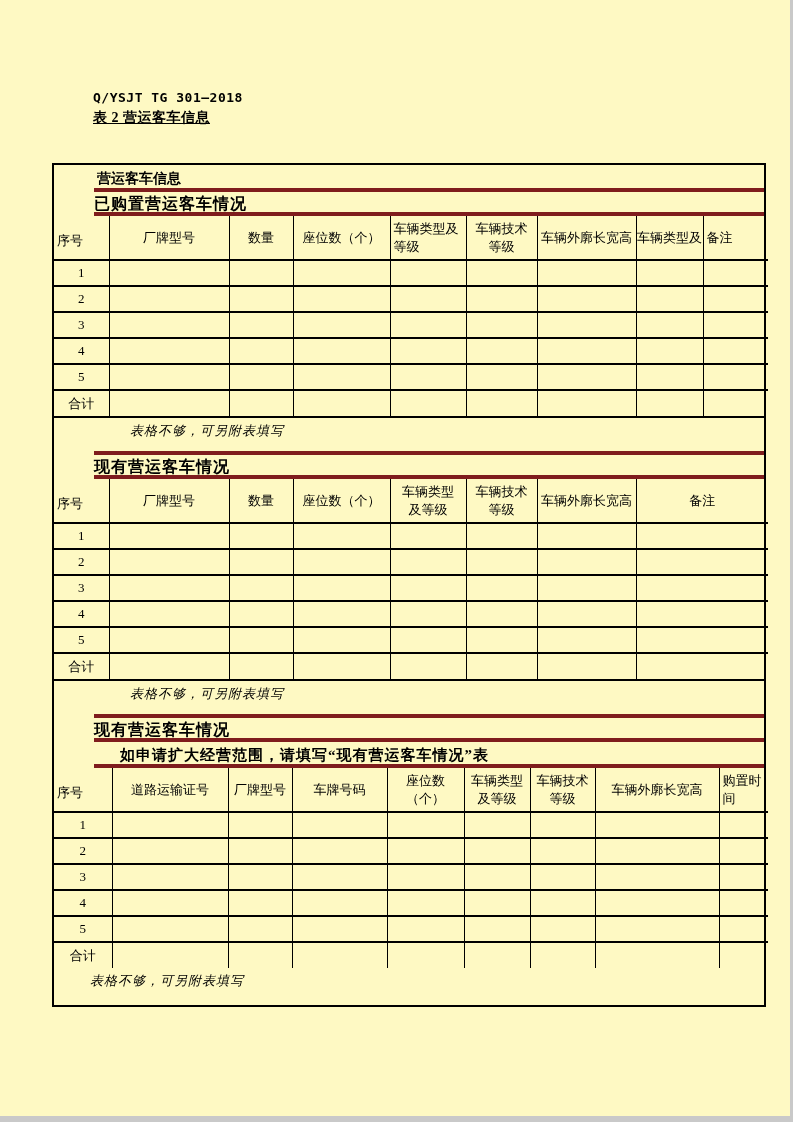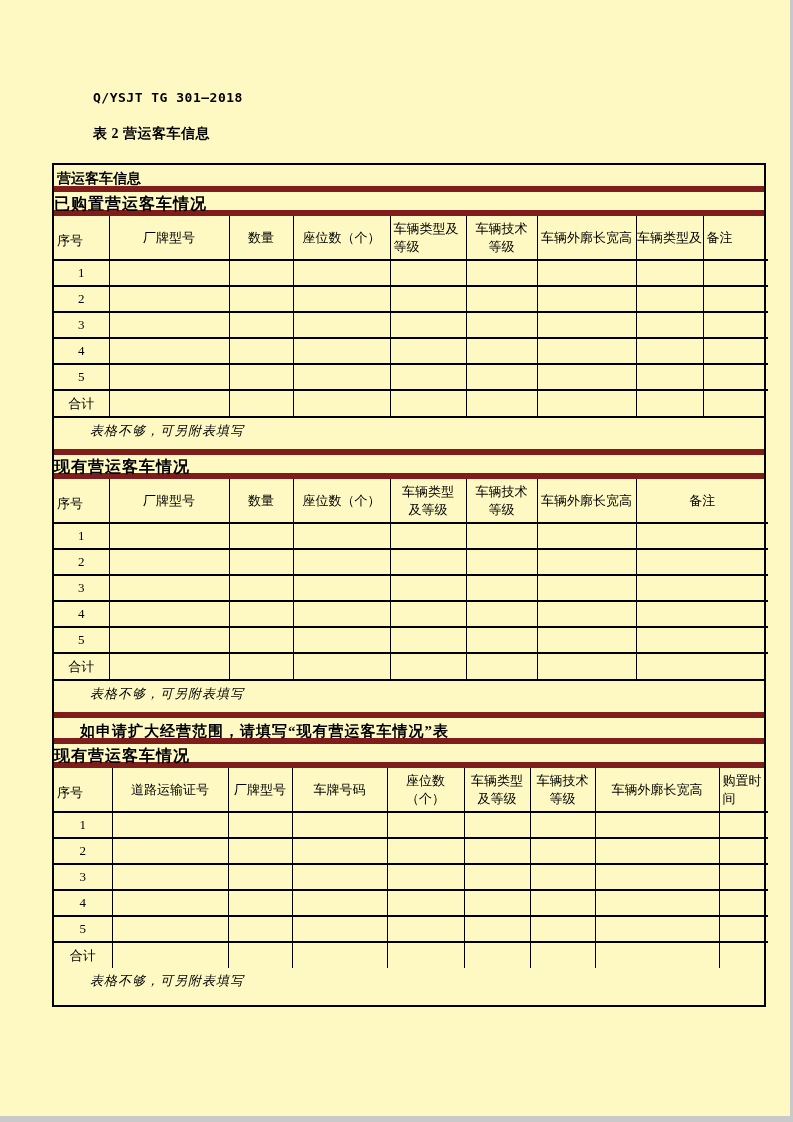--- a/index.html
+++ b/index.html
@@ -8,28 +8,28 @@
     font-family:"Liberation Serif","DejaVu Serif",serif;color:#000;
     box-shadow:inset -3px -6px 0 #c9c9c9;
     overflow:hidden;
   }
   .doc-number{
     position:absolute;left:93px;top:90px;
     font-family:"DejaVu Sans Mono","Liberation Mono",monospace;
     font-size:13px;font-weight:600;letter-spacing:0.5px;
   }
   .doc-title{
-    position:absolute;left:93px;top:125px;
-    font-size:14px;font-weight:bold;letter-spacing:0.5px;
+    position:absolute;left:93px;top:109px;
+    font-size:14px;font-weight:bold;letter-spacing:0.5px;text-decoration:underline;
   }
   .form{
     position:absolute;left:52px;top:163px;width:714px;
     border:2px solid #000;box-sizing:border-box;
   }
-  .row{border-bottom:6px solid #7f1d1d;box-sizing:border-box;}
+  .row{border-bottom:4px solid #7f1d1d;box-sizing:border-box;margin-left:40px;}
   .t-main{height:27px;line-height:27px;font-size:14px;font-weight:bold;padding-left:3px;}
   .t-sec{height:24px;line-height:24px;font-size:16px;font-weight:bold;text-align:left;letter-spacing:1px;}
   .note{height:37px;line-height:25px;font-size:13px;font-style:italic;padding-left:36px;letter-spacing:1px;}
   .instr{height:26px;line-height:26px;font-size:15px;font-weight:bold;padding-left:26px;letter-spacing:1px;}
   .tbl-wrap{border-bottom:2px solid #000;}
   .tbl-wrap.last{border-bottom:none;}
   table{border-collapse:collapse;border-style:hidden;table-layout:fixed;width:714px;}
   td{
     border:1px solid #000;border-top:2px solid #000;border-bottom:2px solid #000;
     padding:0;font-size:13px;box-sizing:border-box;overflow:hidden;
@@ -239,22 +239,22 @@
               <td></td>
               <td></td>
               <td></td>
         </tr>
       </tbody>
         </table>
     </div>
 
     <div class="row note">表格不够，可另附表填写</div>
 
+    <div class="row t-sec">现有营运客车情况</div>
     <div class="row instr">如申请扩大经营范围，请填写“现有营运客车情况”表</div>
-    <div class="row t-sec">现有营运客车情况</div>
 
     <div class="tbl-wrap last">
       <table>
         <colgroup>
           <col style="width:58px">
             <col style="width:116px">
             <col style="width:64px">
           <col style="width:95px">
             <col style="width:77px">
             <col style="width:66px">

